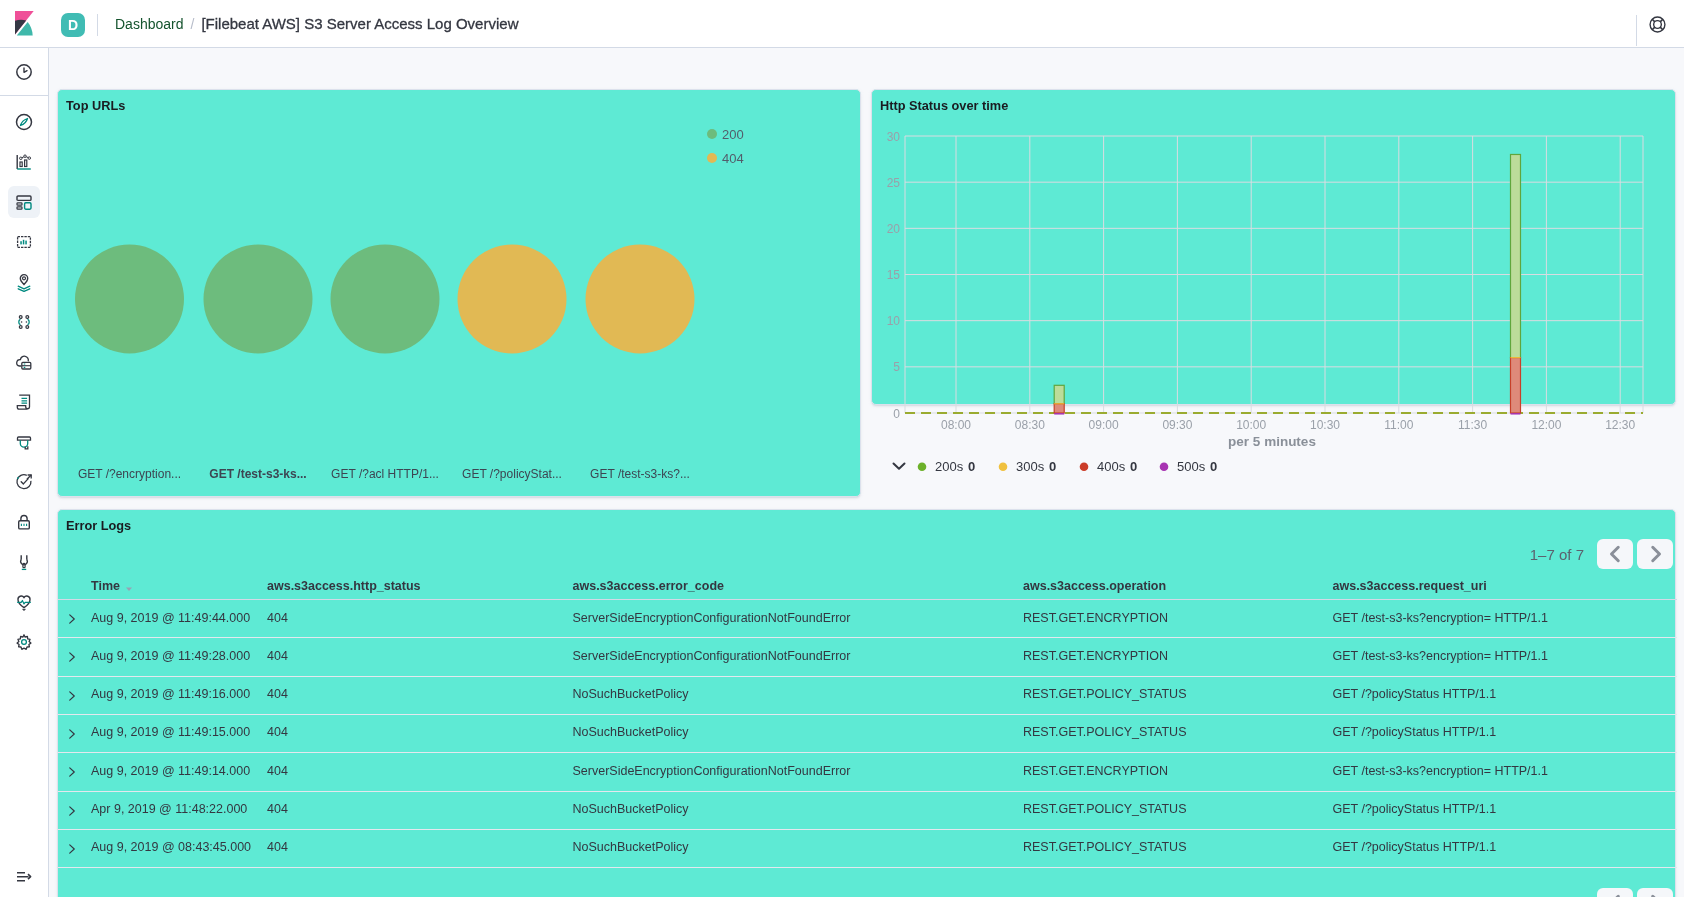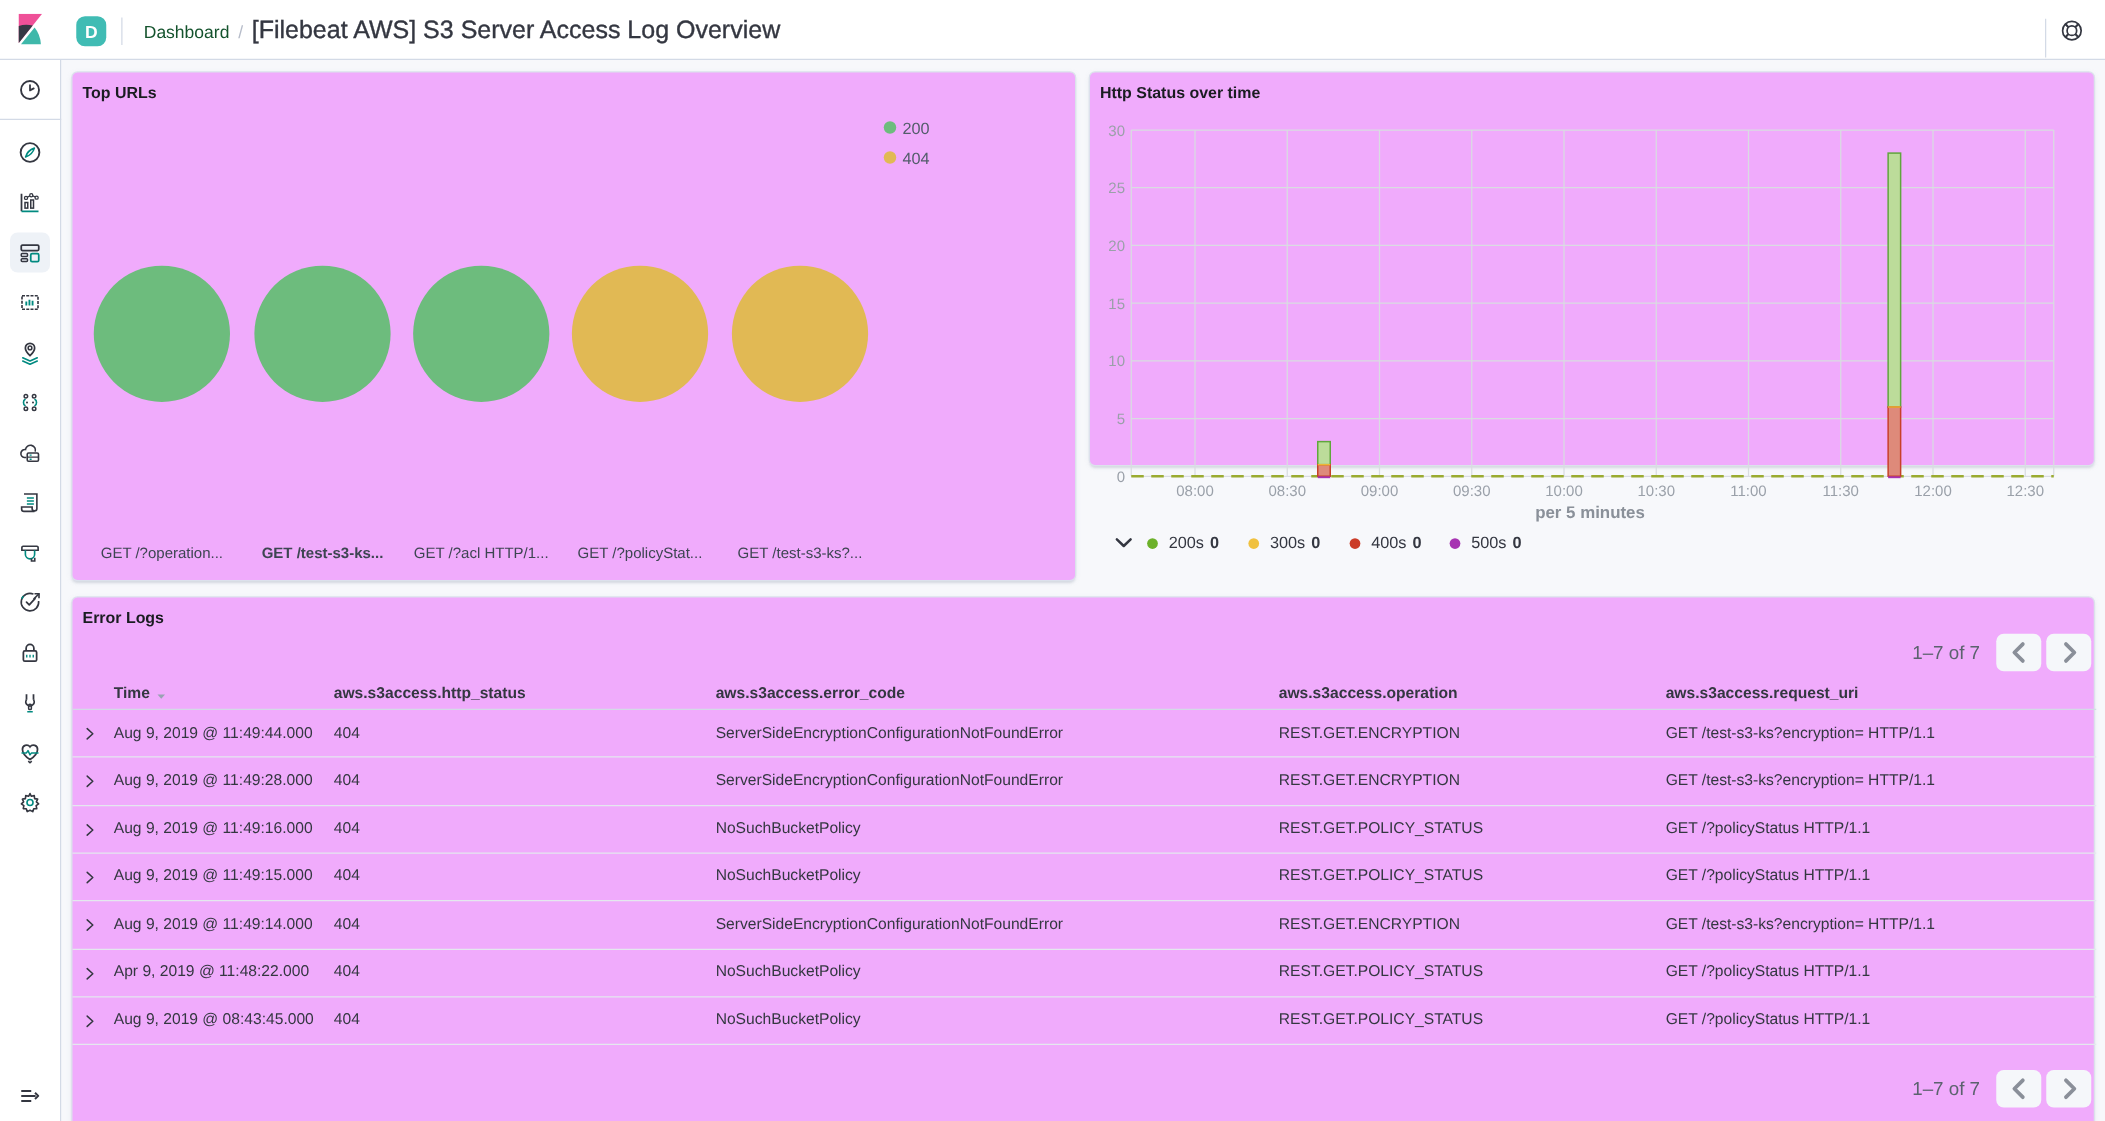--- a/index.html
+++ b/index.html
@@ -7,30 +7,30 @@
   body { font-family:"Liberation Sans", sans-serif; color:#343741; position:relative; }
   .abs { position:absolute; }
 
   
   #topbar { position:absolute; left:0; top:0; width:1684px; height:48px; background:#fff; border-bottom:1px solid #d3dae6; z-index:5; }
   #badge { position:absolute; left:61px; top:13px; width:24px; height:24px; border-radius:7px; background:#40bcb4; color:#fff; font-size:14px; font-weight:bold; text-align:center; line-height:24px; }
   .vsep { position:absolute; width:1px; background:#d3dae6; }
   #crumbs { position:absolute; left:115px; top:0; height:48px; line-height:48px; font-size:14px; }
   #crumbs .c1 { color:#14532d; }
   #crumbs .sl { color:#b6bcc9; padding:0 7px; }
-  #crumbs .c2 { color:#343741; font-weight:500; font-size:20px; -webkit-text-stroke:0.3px #343741; }
+  #crumbs .c2 { color:#343741; font-weight:500; font-size:15px; -webkit-text-stroke:0.3px #343741; }
 
   
   #sidebar { position:absolute; left:0; top:48px; width:49px; height:849px; background:#fff; border-right:1px solid #d3dae6; z-index:4; }
   .navicon { position:absolute; left:14px; width:20px; height:20px; }
   #navsel { position:absolute; left:8px; top:138px; width:32px; height:32px; border-radius:6px; background:#eef2f7; }
 
   
   #main { position:absolute; left:49px; top:48px; width:1635px; height:849px; background:#f7f8fb; }
-  .panel { position:absolute; background:#f0abfc; border:1px solid #dce1ec; border-radius:5px; box-shadow:0 2px 2px -1px rgba(152,162,179,.3), 0 1px 5px -2px rgba(152,162,179,.3); }
+  .panel { position:absolute; background:#5eead4; border:1px solid #dce1ec; border-radius:5px; box-shadow:0 2px 2px -1px rgba(152,162,179,.3), 0 1px 5px -2px rgba(152,162,179,.3);margin-top:32px; }
   .ptitle { position:absolute; left:8px; top:8px; font-size:12.75px; font-weight:bold; color:#1a1c21; }
 
   #p1 { left:8px; top:9px; width:804px; height:408px; }
   #p2 { left:822px; top:9px; width:805px; height:316px; }
   #p3 { left:8px; top:429px; width:1619px; height:529px; }
 
   .clabel { position:absolute; font-size:12px; color:#3d4552; text-align:center; width:160px; transform:translateX(-50%); }
   .legdot { position:absolute; width:10px; height:10px; border-radius:50%; }
   .legtxt { position:absolute; font-size:13px; color:#535d6b; }
 
@@ -171,21 +171,21 @@
       <circle cx="71.5" cy="209" r="54.5" fill="#6dbc7d"></circle>
       <circle cx="200" cy="209" r="54.5" fill="#6dbc7d"></circle>
       <circle cx="327" cy="209" r="54.5" fill="#6dbc7d"></circle>
       <circle cx="454" cy="209" r="54.5" fill="#e1b954"></circle>
       <circle cx="582" cy="209" r="54.5" fill="#e1b954"></circle>
     </svg>
     <div class="legdot" style="left:649px; top:39px; background:#6dbc7d;"></div>
     <div class="legtxt" style="left:664px; top:37px;">200</div>
     <div class="legdot" style="left:649px; top:63px; background:#e1b954;"></div>
     <div class="legtxt" style="left:664px; top:61px;">404</div>
-    <div class="clabel" style="left:71.5px; top:377px;">GET /?operation...</div>
+    <div class="clabel" style="left:71.5px; top:377px;">GET /?encryption...</div>
     <div class="clabel" style="left:200px; top:377px;font-weight:bold;">GET /test-s3-ks...</div>
     <div class="clabel" style="left:327px; top:377px;">GET /?acl HTTP/1...</div>
     <div class="clabel" style="left:454px; top:377px;">GET /?policyStat...</div>
     <div class="clabel" style="left:582px; top:377px;">GET /test-s3-ks?...</div>
   </div>
 
   <div id="p2" class="panel">
     <div class="ptitle">Http Status over time</div>
     <svg id="httpchart" class="abs" style="left:-1px; top:-1px;" width="804" height="407">
         <line x1="34" y1="324" x2="772" y2="324" stroke="#d9dce1" stroke-width="1"></line>

